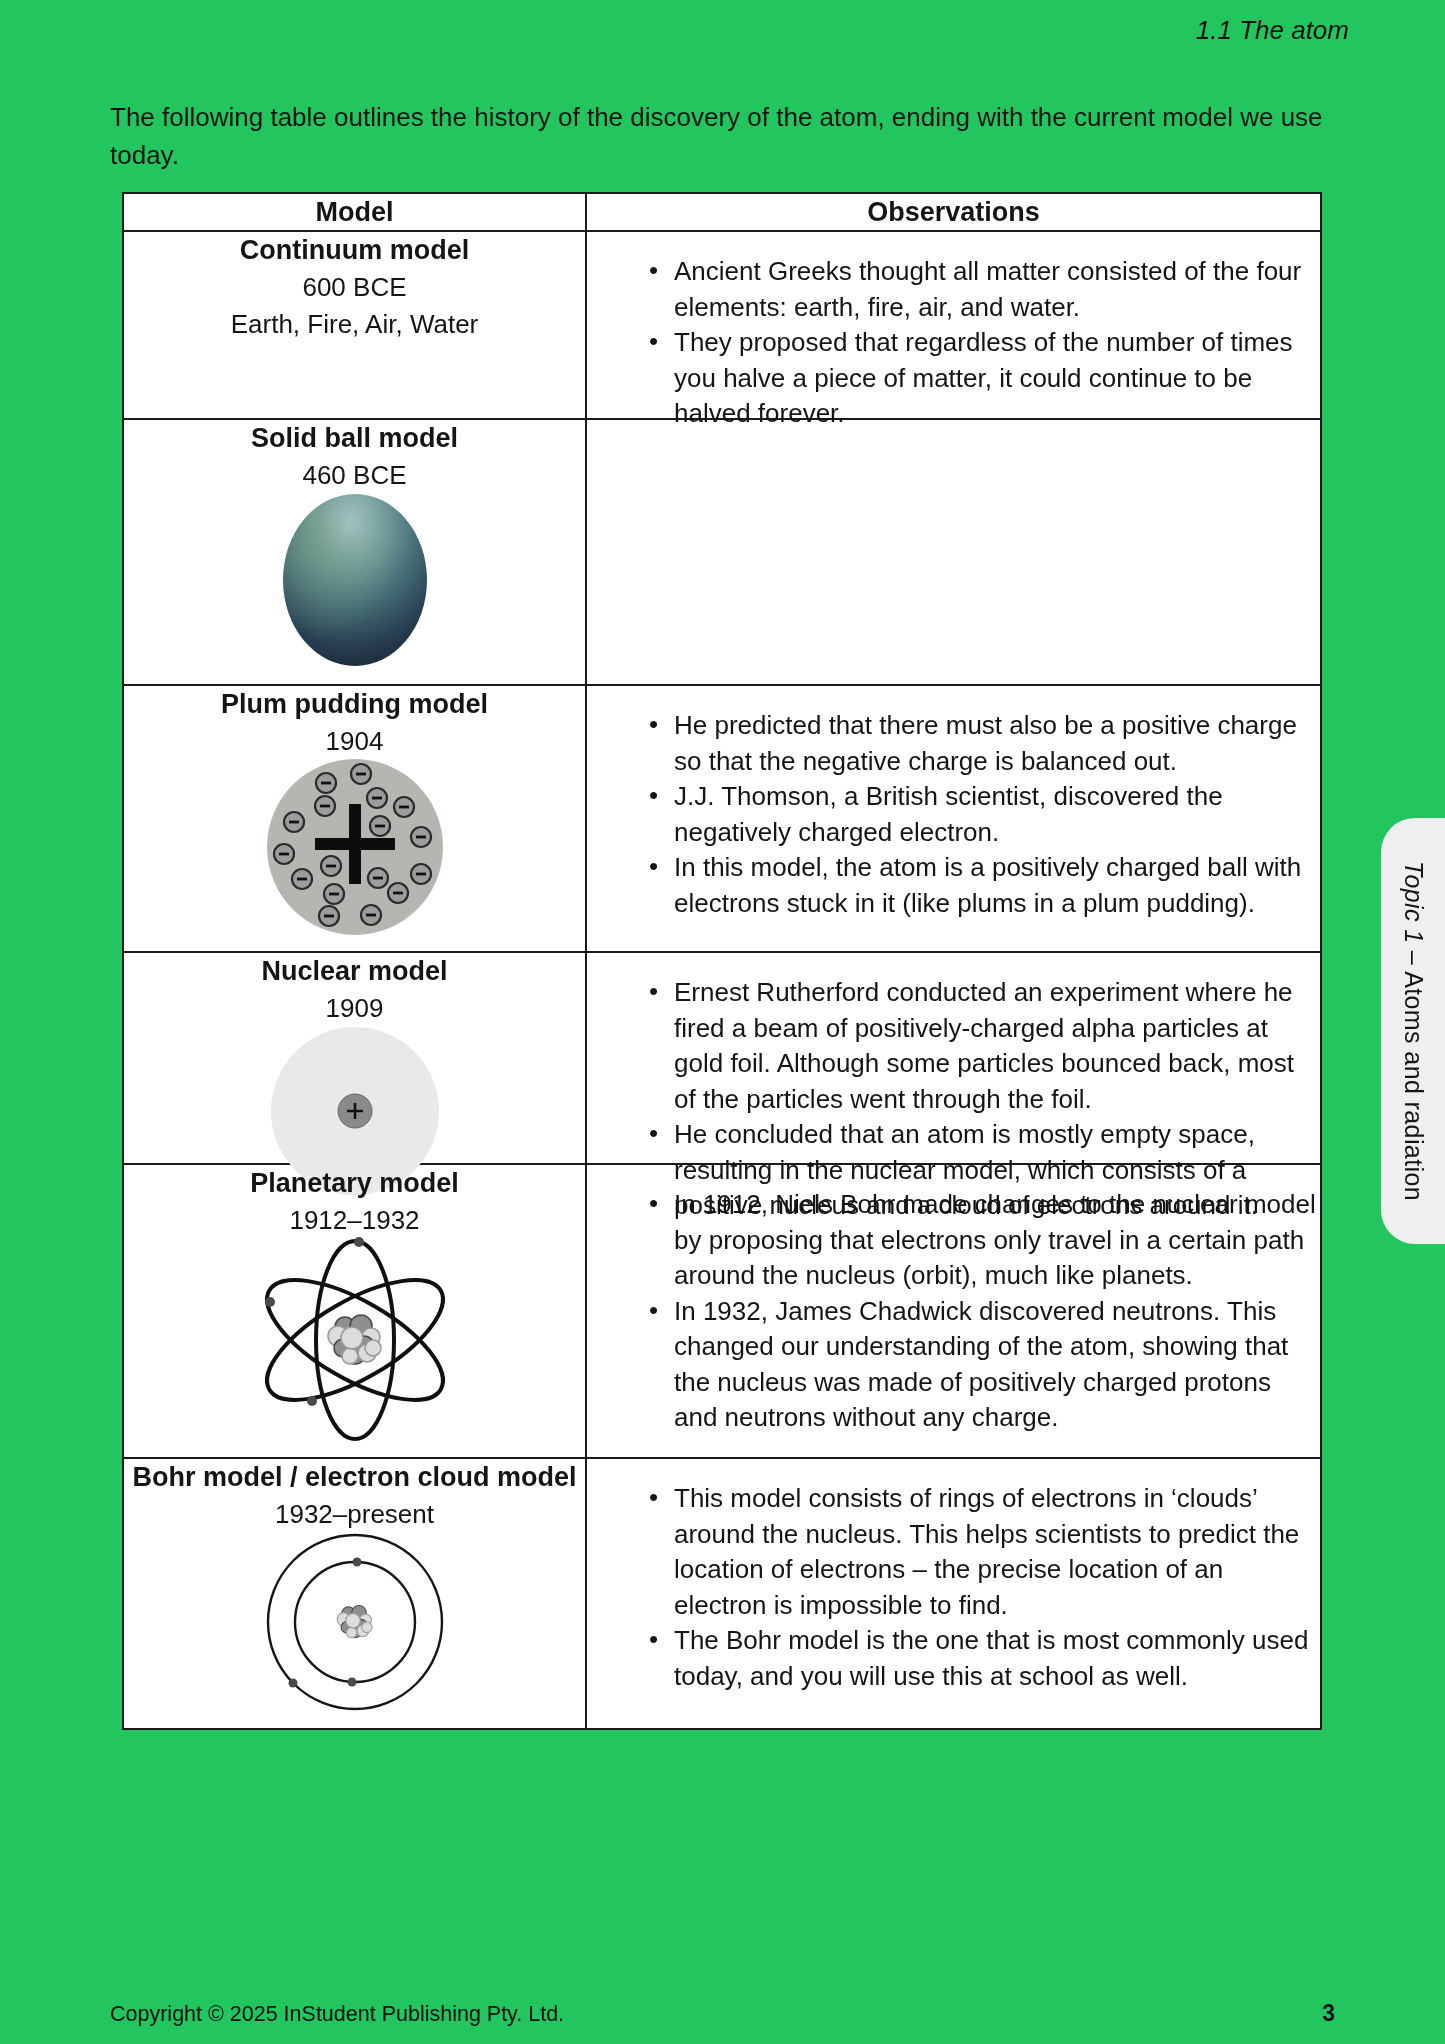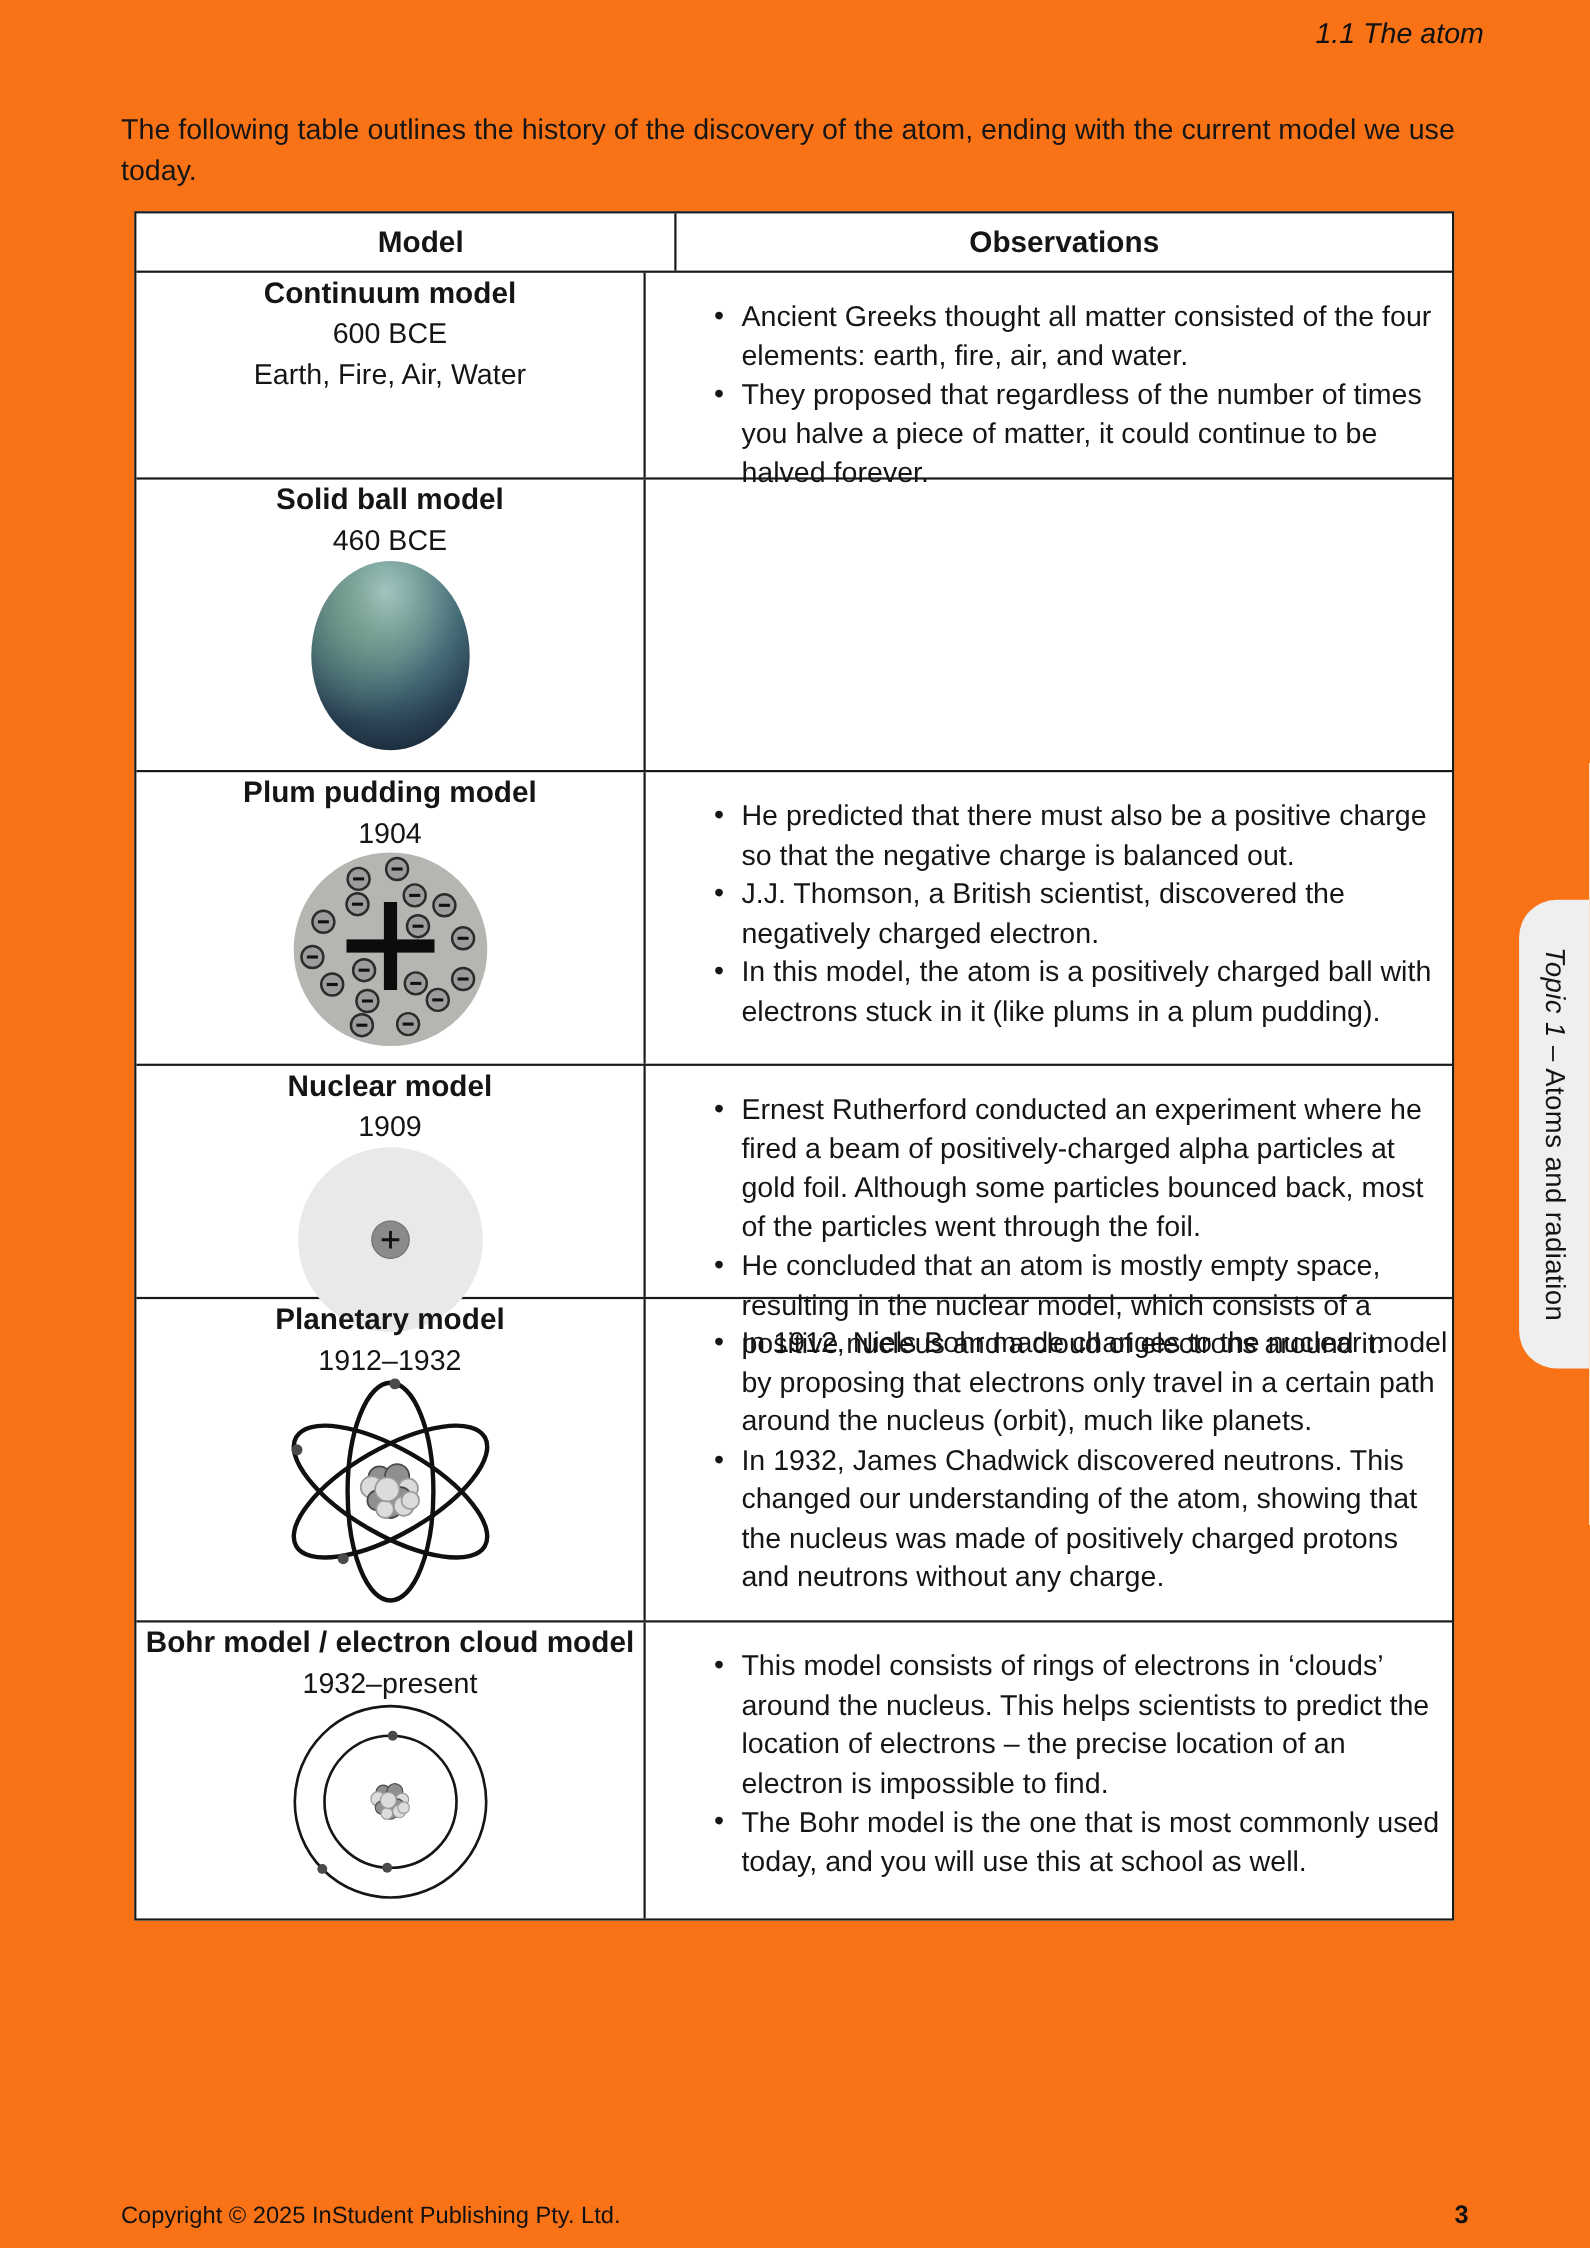--- a/index.html
+++ b/index.html
@@ -1,17 +1,17 @@
 <!DOCTYPE html>
 <html><head>
 <meta charset="utf-8">
 <style>
   html,body { margin:0; padding:0; background:#ffffff; }
   .page {
-    position:relative; width:1445px; height:2044px; background:#f97316;
+    position:relative; width:1445px; height:2044px; background:#22c55e;
     font-family:"Liberation Sans", sans-serif; color:#151515; overflow:hidden;text-decoration:underline;
   }
   .section-header {
     position:absolute; top:15px; right:96px;
     font-style:italic; font-size:26px; color:#111;
   }
   .intro {
     position:absolute; left:110px; top:98px; width:1243px;
     font-size:26px; line-height:38px;
   }
@@ -19,21 +19,21 @@
     position:absolute; left:122px; top:192px; width:1200px;
     border:2px solid #1a1a1a; box-sizing:border-box; background:#fff;
   }
   .t-row { display:flex; border-top:2px solid #1a1a1a; box-sizing:border-box; }
   .t-row.first { border-top:none; }
   .cell-model {
     width:463px; flex:none; border-right:2px solid #1a1a1a;
     box-sizing:border-box; text-align:center;
   }
   .cell-obs { flex:1; min-width:0; }
-  .t-header { height:52px;margin-left:28px; }
+  .t-header { height:36px; }
   .t-header .cell-model, .t-header .cell-obs {
     display:flex; align-items:center; justify-content:center;
     font-weight:bold; font-size:27px;
   }
   .model-name { font-weight:bold; font-size:27px; line-height:37px; }
   .model-date { font-size:26px; line-height:37px; }
   .model-extra { font-size:26px; line-height:37px; }
   .model-art { display:block; margin:-2px auto 0; }
   .obs-list { margin:0; padding:22px 0 0 0; list-style:none; }
   .obs-list li {

